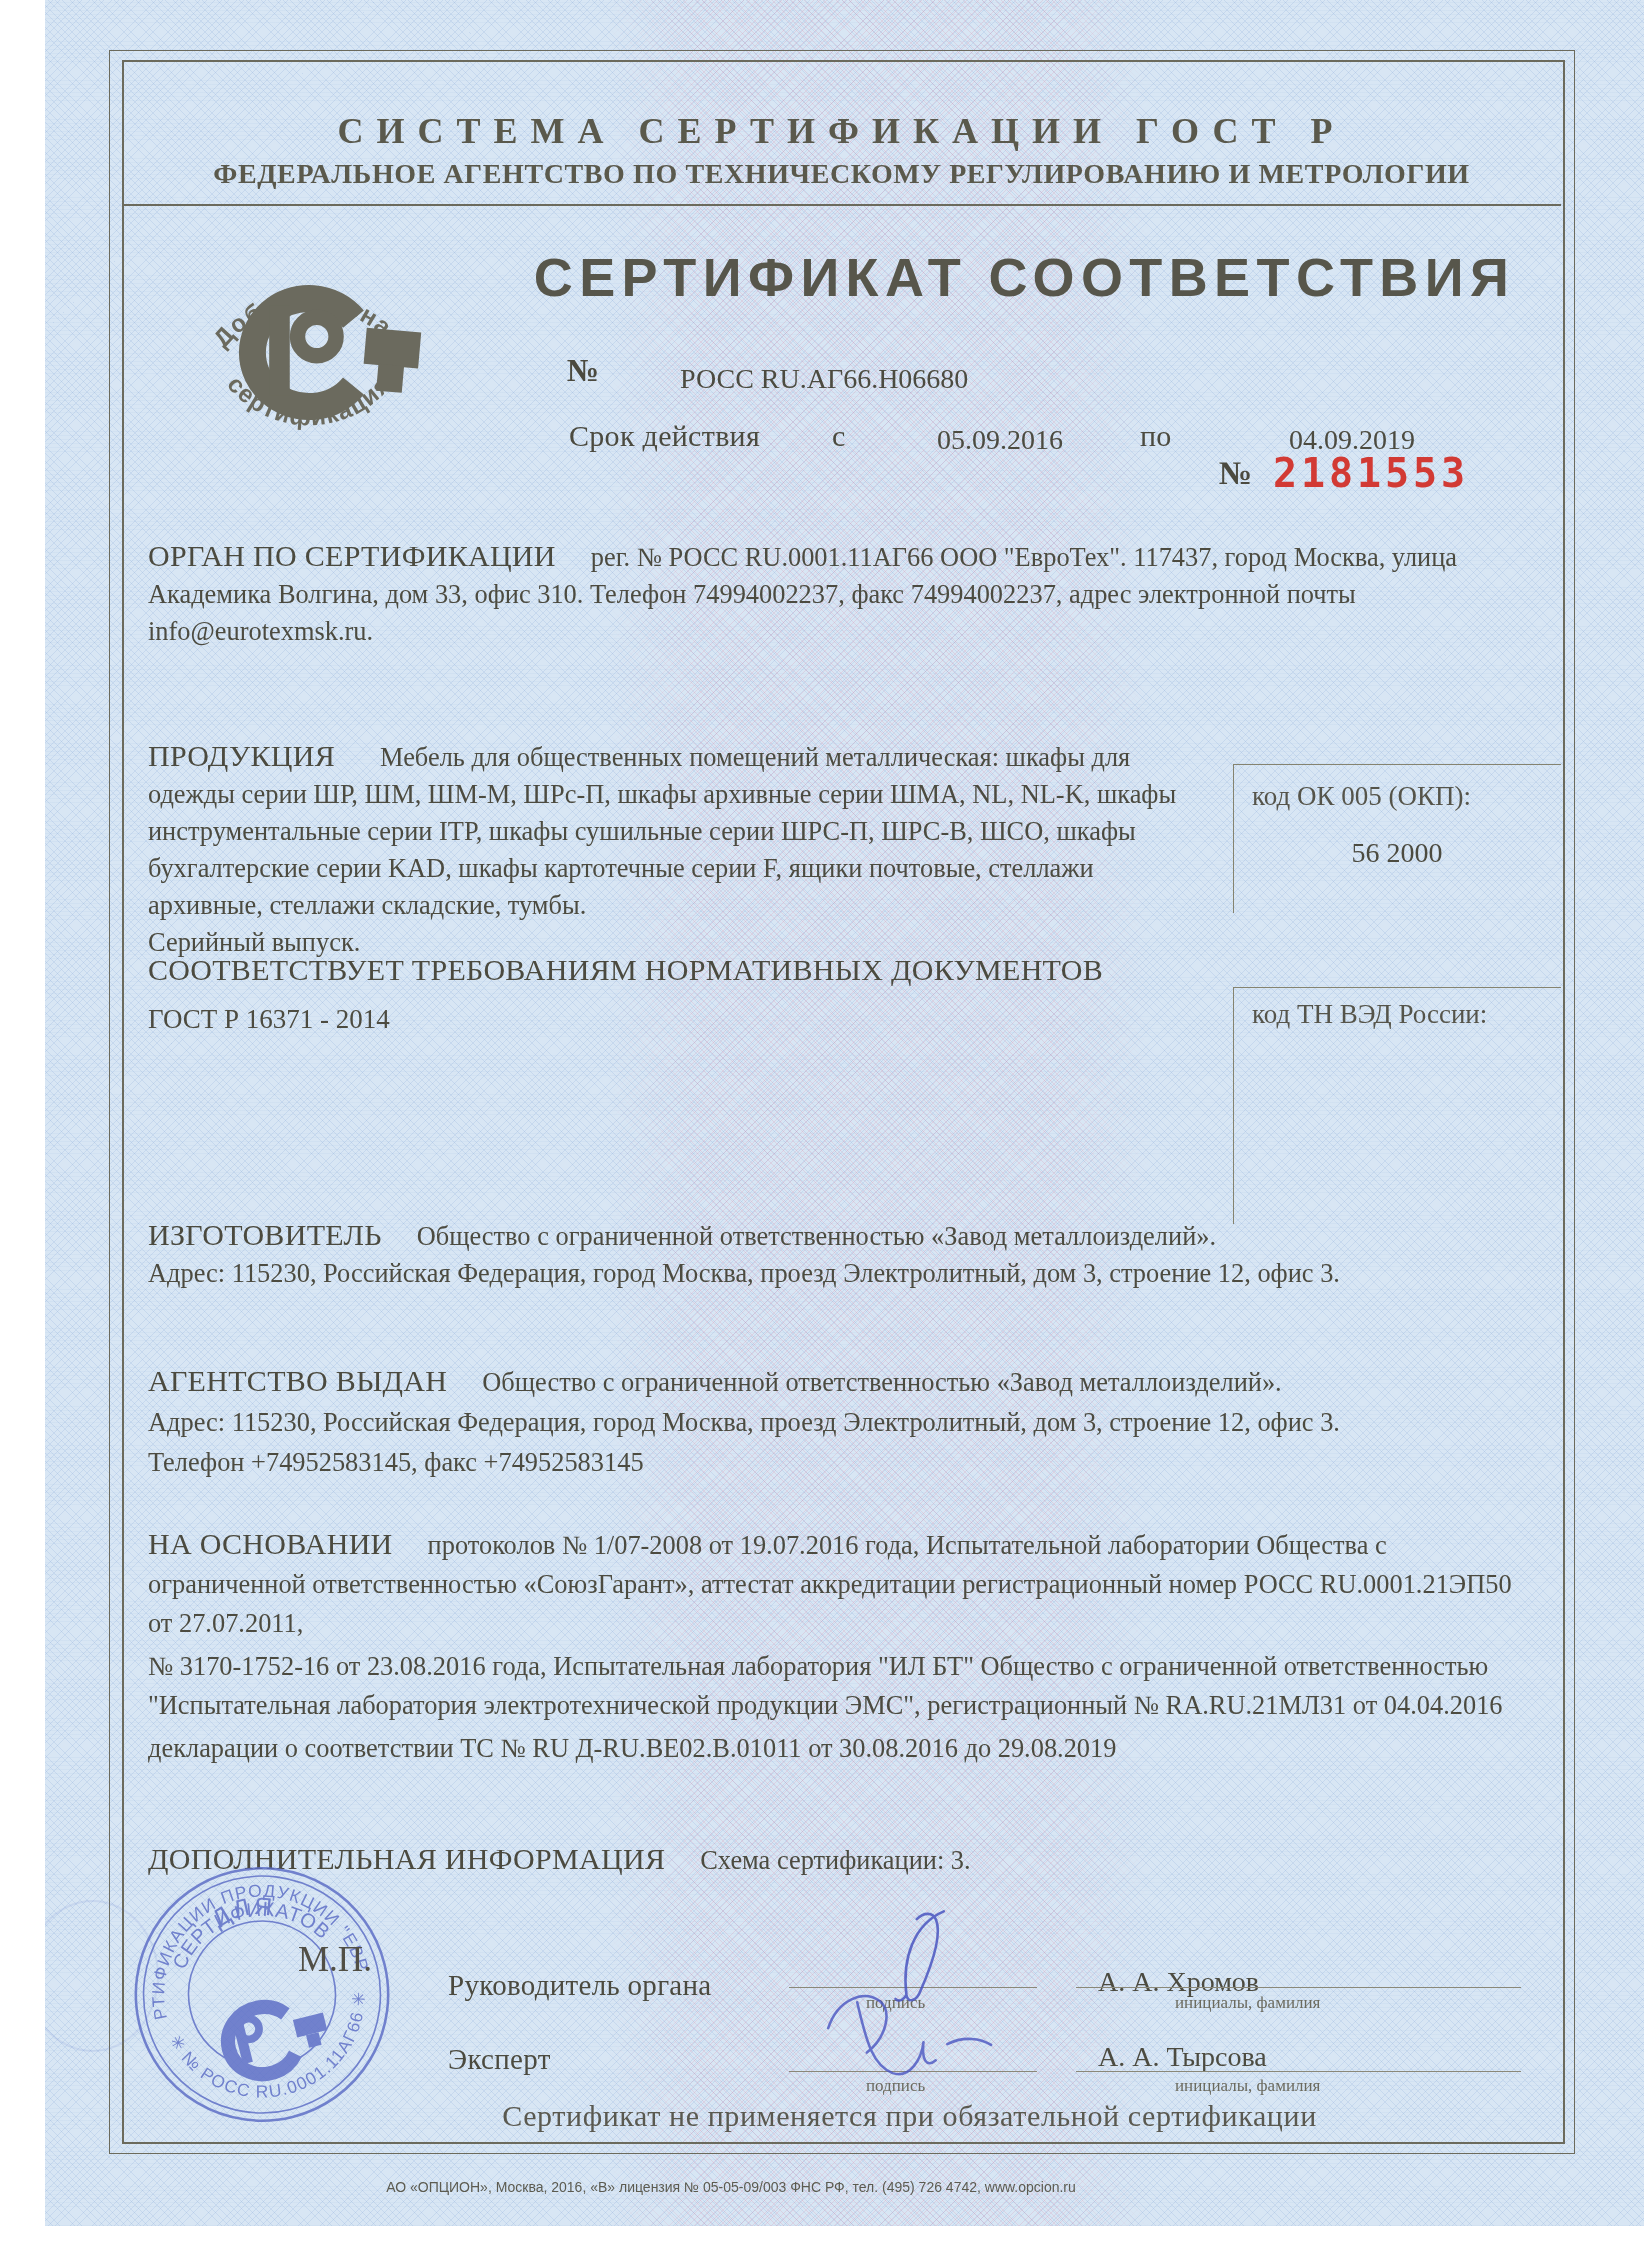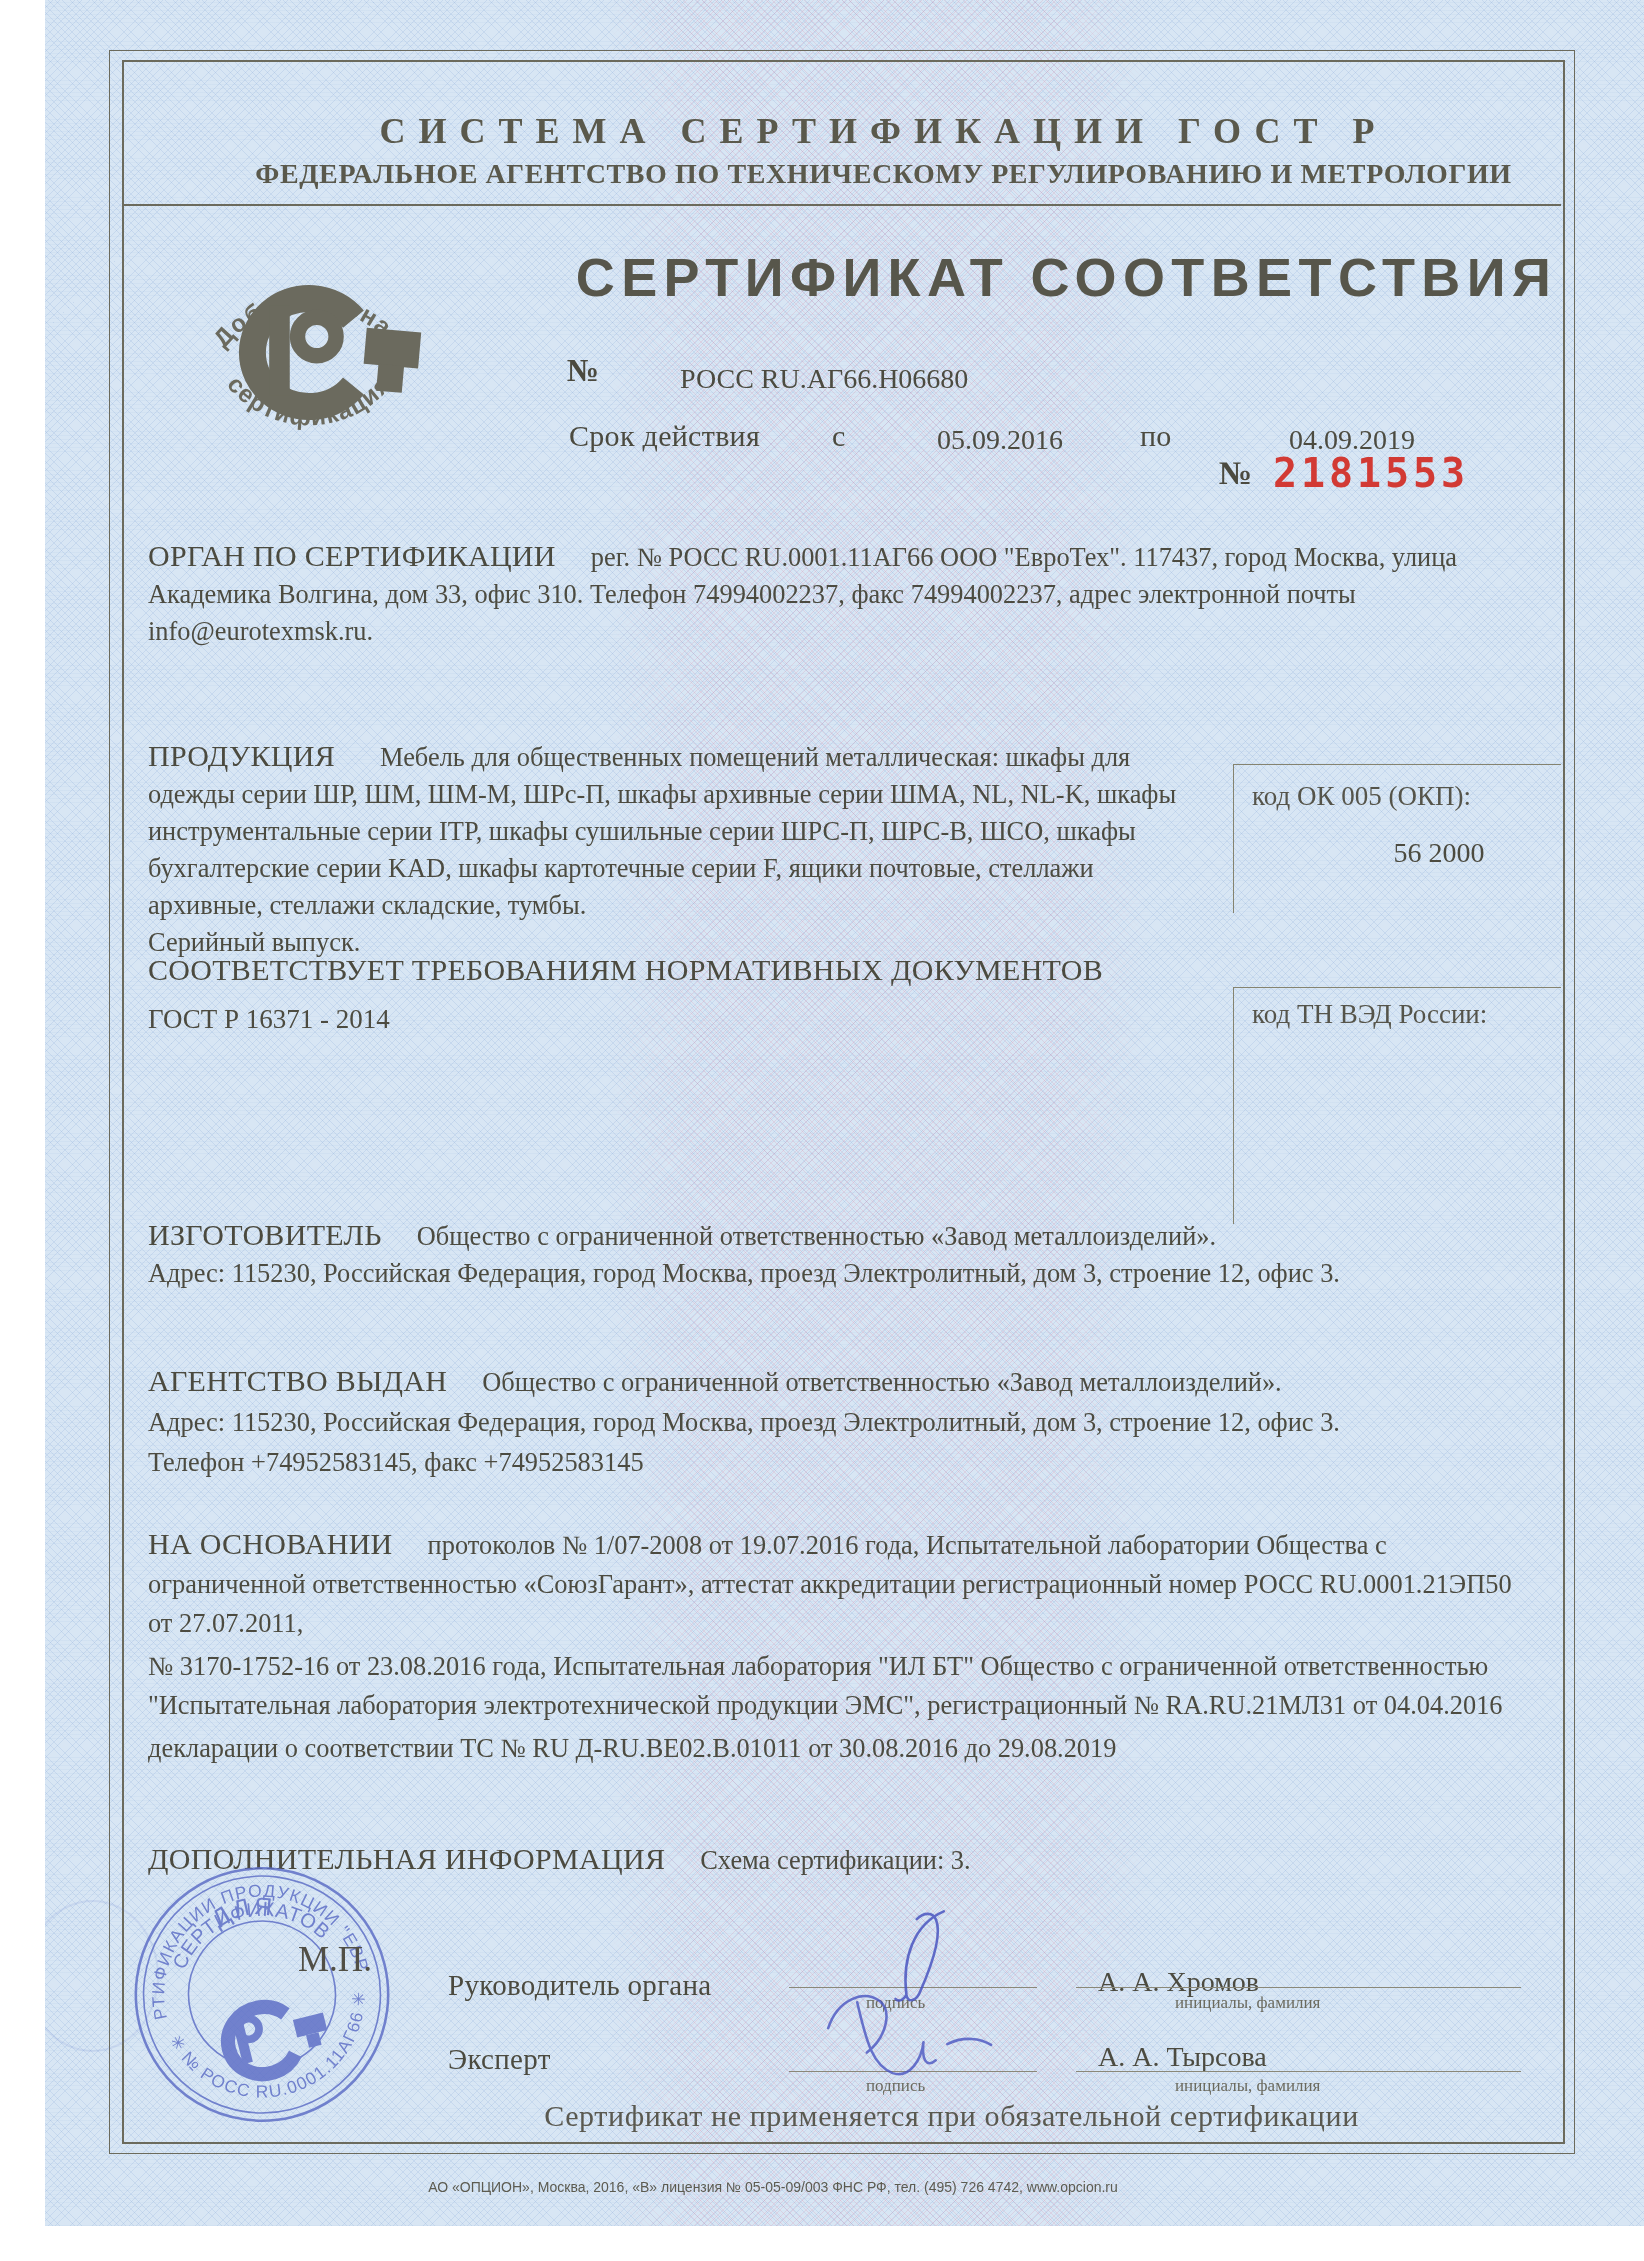--- a/index.html
+++ b/index.html
@@ -18,21 +18,21 @@
     left:560px;top:0;width:548px;height:2226px;
     background-image:
       repeating-linear-gradient(45deg, rgba(224,125,158,0.20) 0 0.6px, transparent 0.6px 4.5px),
       repeating-linear-gradient(-45deg, rgba(224,125,158,0.20) 0 0.6px, transparent 0.6px 4.5px);
     -webkit-mask-image:linear-gradient(90deg, transparent, #000 18%, #000 82%, transparent);
     mask-image:linear-gradient(90deg, transparent, #000 18%, #000 82%, transparent);
   }
   .frame-outer{left:64px;top:50px;width:1464px;height:2102px;border:1.9px solid #6b6a5c;}
   .frame-inner{left:77px;top:60px;width:1439px;height:2080px;border:2.6px solid #6b6a5c;}
   .hr{background:#6b6a5c;height:1.9px;}
-  .center{text-align:center;padding-left:42px;}
+  .center{text-align:center;}
   .hdr1{font-size:36px;font-weight:bold;letter-spacing:13px;color:#5a594c;}
   .hdr2{font-size:28px;font-weight:bold;letter-spacing:0.6px;color:#5a594c;}
   .title{font-family:"Liberation Sans",sans-serif;font-size:54px;font-weight:bold;letter-spacing:6.4px;color:#57564b;white-space:nowrap;}
   .lbl{font-weight:normal;font-size:30px;letter-spacing:0.3px;color:#4b4a3f;}
   .bt{font-size:26.4px;line-height:37px;}
   .sec .lbl{margin-right:35px;}
   .box-line{background:#85836f;}
   .box-lbl{font-size:27px;color:#55544a;}
   .small-cap{font-size:17px;color:#6b6a5e;}
   .sig-line{background:#8a8878;height:1.3px;}

